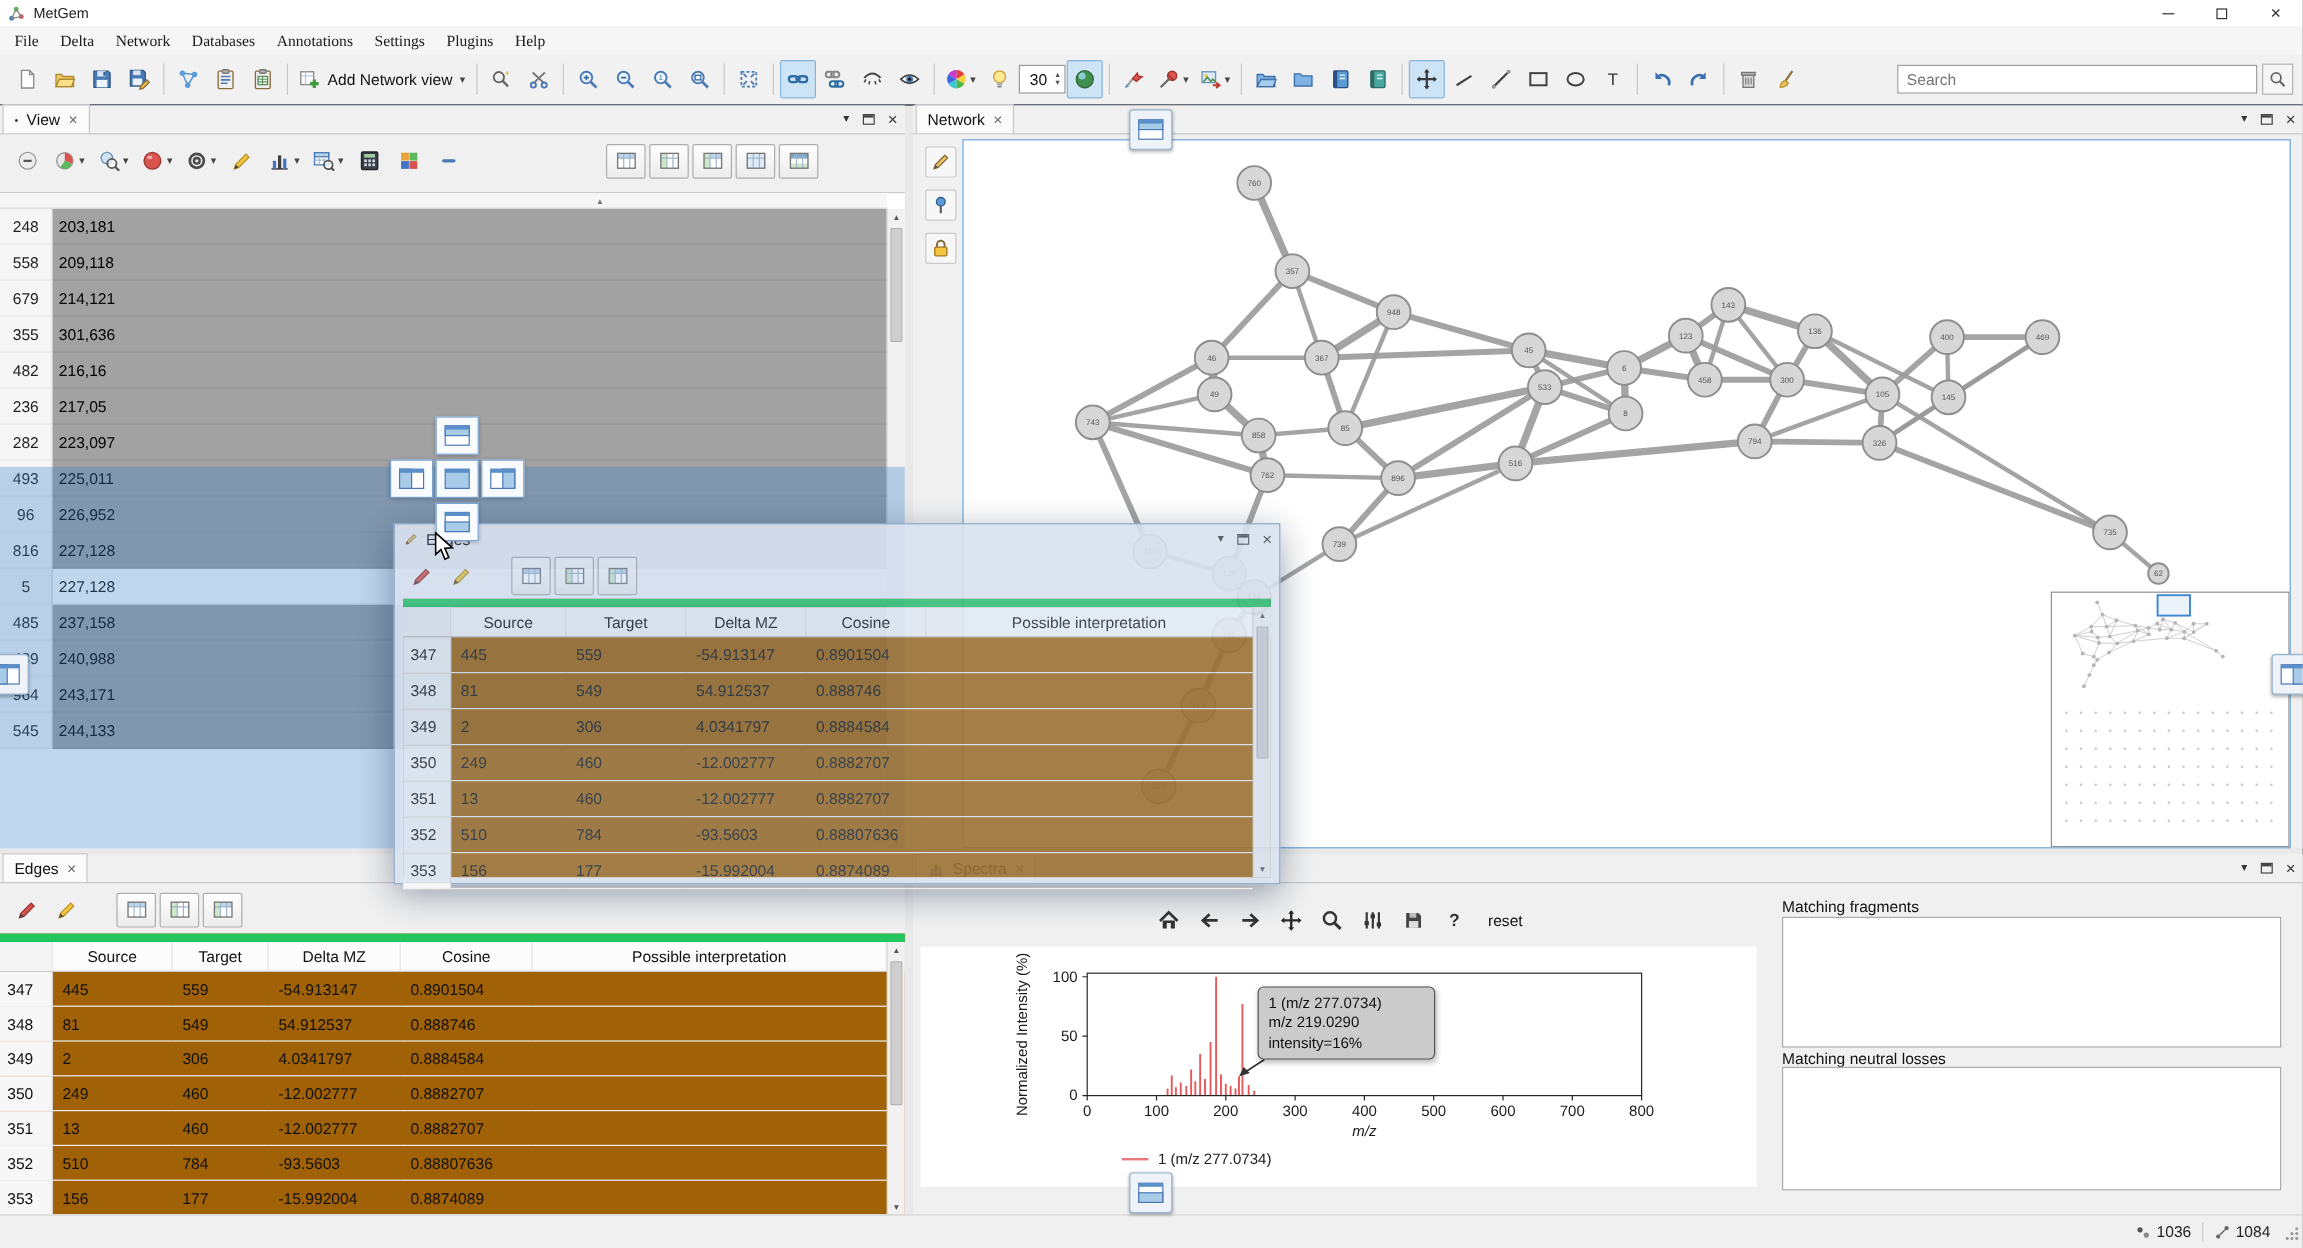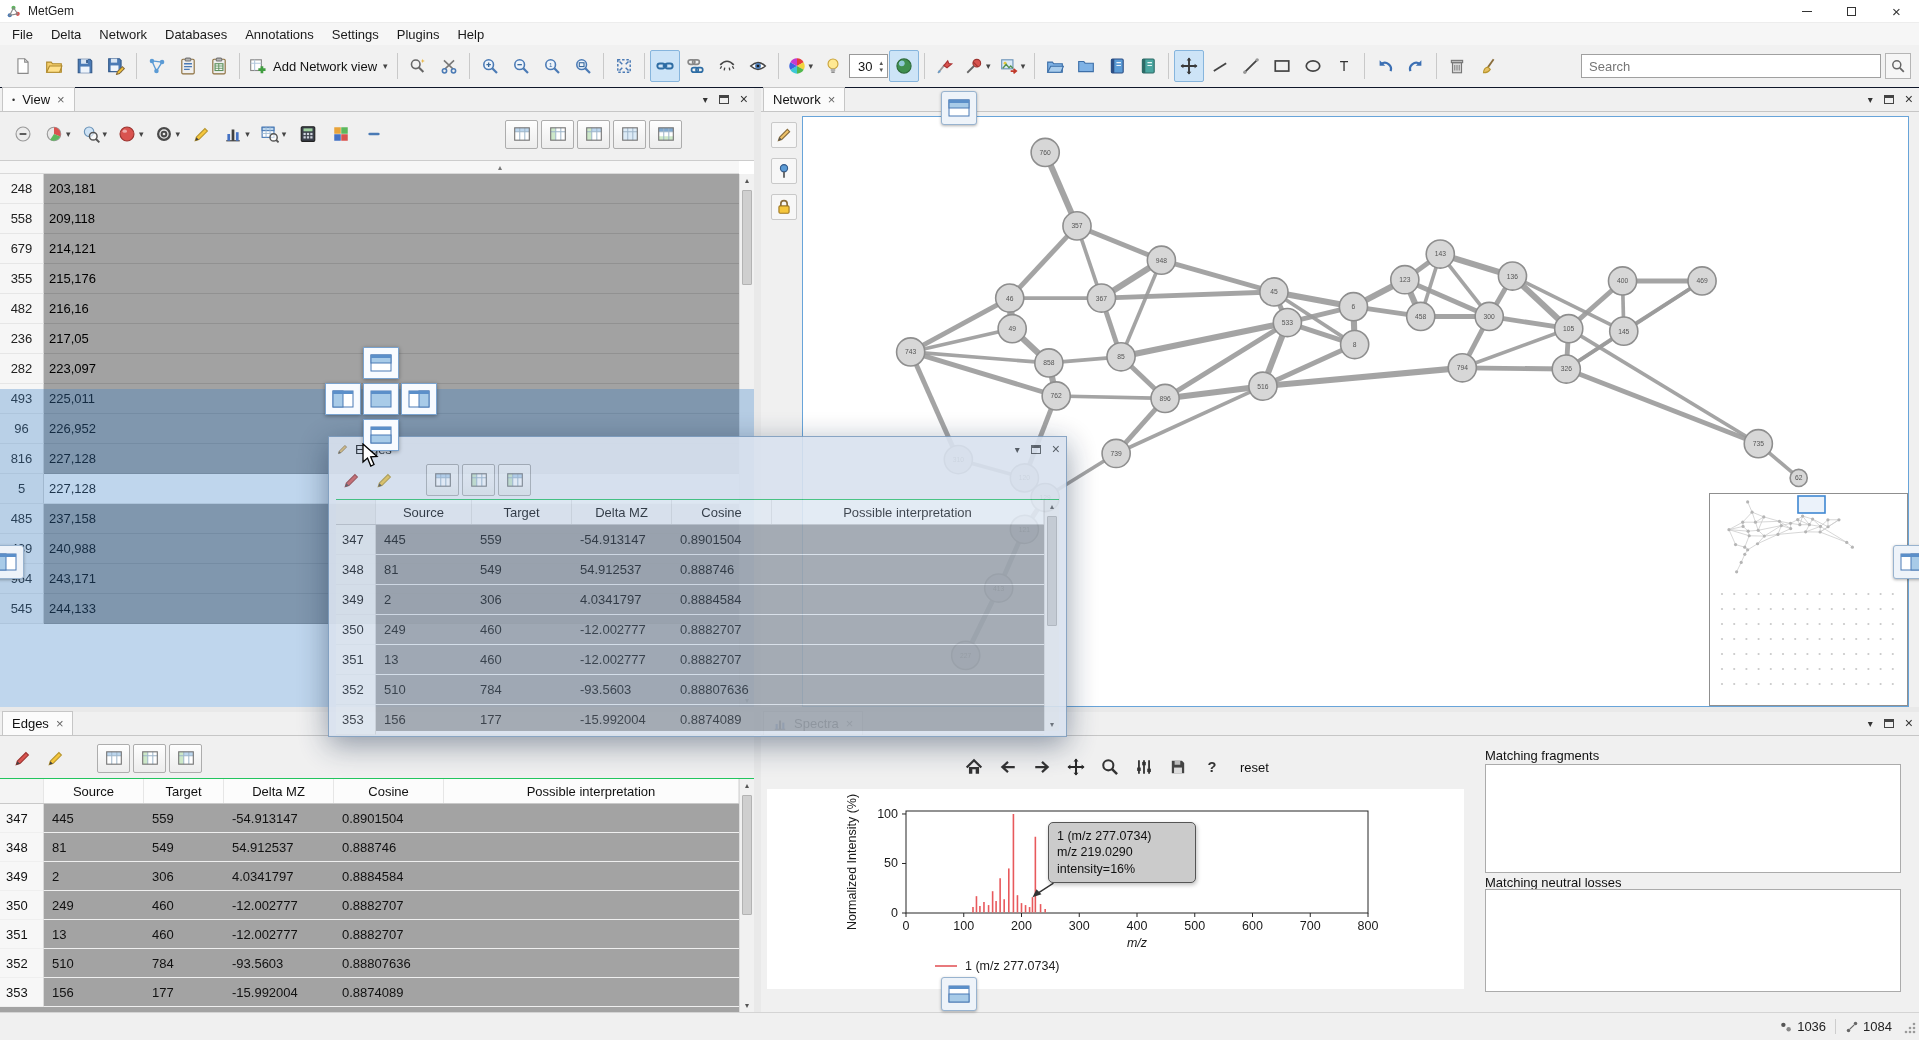--- a/index.html
+++ b/index.html
@@ -14,21 +14,21 @@
             align-items:center;gap:7px;padding-left:6px;border-bottom:1px solid #ededed;}
   .title{font-size:12px;color:#222;}
   .win-controls{margin-left:auto;display:flex;height:100%;}
   .win-btn{width:45px;height:100%;display:flex;align-items:center;justify-content:center;color:#333;}
   .glyph-min{width:10px;height:1px;background:#333;}
   .glyph-max{width:9px;height:9px;border:1px solid #333;}
   .glyph-close{font-size:15px;line-height:1;}
 
   .menubar{position:absolute;left:0;top:23px;right:0;height:22px;background:#f6f6f6;display:flex;
            align-items:center;padding-left:3px;}
-  .menu-item{padding:2px 9px;color:#1a1a1a;}
+  .menu-item{padding:2px 9px;color:#1a1a1a;font-family:Liberation Serif, serif;}
 
   .toolbar{position:absolute;left:0;top:45px;right:0;height:43px;background:#f1f1f1;
            border-bottom:1px solid #0f172a;display:flex;align-items:center;padding:0 8px;}
   #main-toolbar-items{display:flex;align-items:center;gap:1px;}
   .tbtn{height:32px;min-width:30px;display:flex;align-items:center;justify-content:center;gap:3px;
         border-radius:2px;border:1px solid transparent;padding:0 3px;flex:none;}
   .tbtn.sel{background:#cde4f7;border-color:#86b5dd;}
   .tbtn.frame{border:1px solid #adadad;background:linear-gradient(#fefefe,#ececec);min-width:33px;}
   .tbtn .lbl{font-size:13px;padding:0 3px;white-space:nowrap;}
   .caret{font-size:9px;color:#444;line-height:1;}
@@ -79,21 +79,21 @@
   .nval{flex:1;display:flex;align-items:center;padding-left:5px;border-bottom:1px solid #e6e6e6;}
   .nrow.sel .nval{background:#a2a2a2;border-bottom-color:#919191;color:#000;}
   .nrow.cur .nval{background:#fff;}
   .vscroll{position:absolute;right:0;top:13px;bottom:0;width:15px;background:#f1f1f1;
            border-left:1px solid #dcdcdc;}
   .sarrow{position:absolute;left:0;right:0;text-align:center;font-size:8px;color:#555;}
   .sarrow.up{top:2px;} .sarrow.dn{bottom:2px;}
   .vthumb{position:absolute;left:2px;right:2px;background:#cfcfcf;border:1px solid #b3b3b3;border-radius:1px;}
 
   
-  .etable{position:absolute;background:#a3a3a3;border-top:1px solid #22c55e;}
+  .etable{position:absolute;background:#a16207;border-top:7px solid #22c55e;}
   #edges-table{left:0;top:66px;right:0;bottom:0;}
   .ehead{display:flex;height:25px;border-bottom:1px solid #c9c9c9;background:#fcfcfc;padding-right:15px;}
   .hcell{display:flex;align-items:center;justify-content:center;border-right:1px solid #e6e6e6;
          color:#111;flex:none;}
   .hcell.corner{background:#f4f4f4;}
   .erow{display:flex;padding-right:15px;}
   #edges-table .erow{height:29px;}
   .ecell{display:flex;align-items:center;padding-left:8px;border-bottom:1px solid #efefef;color:#111;flex:none;}
   .ecell.num{background:#f7f7f7;border-right:1px solid #d9d9d9;padding-left:6px;}
   .etable .vscroll{top:0;}
@@ -664,21 +664,21 @@
           <div class="nrow sel">
             <div class="nnum">558</div>
             <div class="nval">209,118</div>
           </div>
           <div class="nrow sel">
             <div class="nnum">679</div>
             <div class="nval">214,121</div>
           </div>
           <div class="nrow sel">
             <div class="nnum">355</div>
-            <div class="nval">215,176</div>
+            <div class="nval">301,636</div>
           </div>
           <div class="nrow sel">
             <div class="nnum">482</div>
             <div class="nval">216,16</div>
           </div>
           <div class="nrow sel">
             <div class="nnum">236</div>
             <div class="nval">217,05</div>
           </div>
           <div class="nrow sel">

